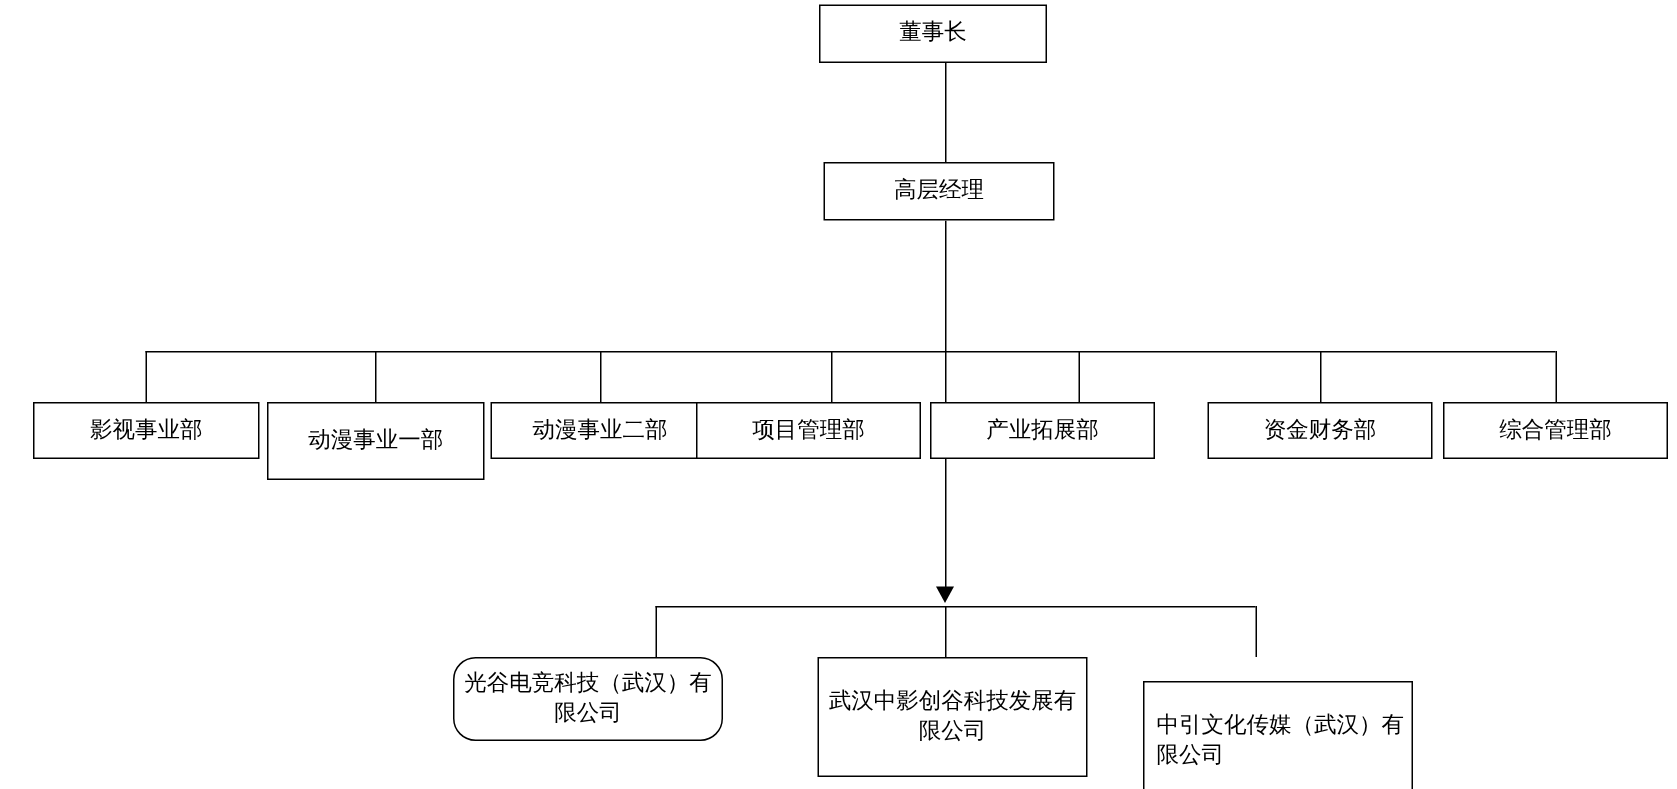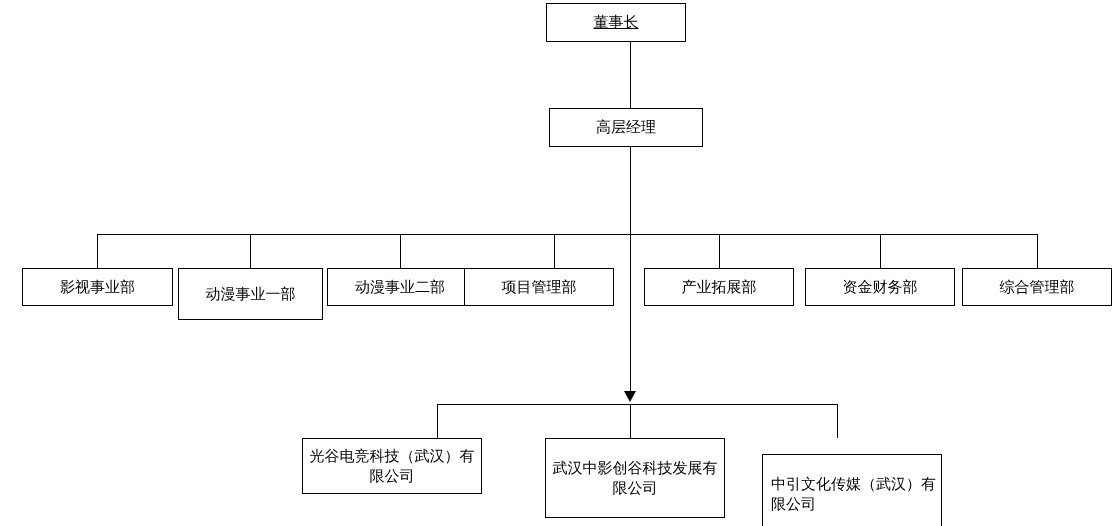--- a/index.html
+++ b/index.html
@@ -52,21 +52,21 @@
     border-right: 6px solid transparent;
     border-top: 11px solid #000000;
     z-index: 2;
   }
 </style>
 </head>
 <body>
 
 <div id="chart">
 
-  <div class="node" style="left:546px; top:3px; width:140px; height:39px;text-decoration:underline;">
+  <div class="node" style="left:546px; top:3px; width:152px; height:39px;">
     <span>董事长</span>
   </div>
 
   <div class="line vline" style="left:630px; top:42px; height:66px;"></div>
 
   <div class="node" style="left:549px; top:108px; width:154px; height:39px;">
     <span>高层经理</span>
   </div>
 
   <div class="line vline" style="left:630px; top:147px; height:248px;"></div>
@@ -87,36 +87,36 @@
   </div>
   <div class="node" style="left:178px; top:268px; width:145px; height:52px;">
     <span>动漫事业一部</span>
   </div>
   <div class="node" style="left:327px; top:268px; width:146px; height:38px;">
     <span>动漫事业二部</span>
   </div>
   <div class="node" style="left:464px; top:268px; width:150px; height:38px;">
     <span>项目管理部</span>
   </div>
-  <div class="node" style="left:644px; top:268px; width:150px; height:38px;">
+  <div class="node" style="left:620px; top:268px; width:150px; height:38px;">
     <span>产业拓展部</span>
   </div>
   <div class="node" style="left:962px; top:268px; width:150px; height:38px;">
     <span>综合管理部</span>
   </div>
   <div class="node" style="left:805px; top:268px; width:150px; height:38px;">
     <span>资金财务部</span>
   </div>
 
   <div class="line hline" style="left:437px; top:404px; width:400px;"></div>
   <div class="line vline" style="left:437px; top:404px; height:34px;"></div>
   <div class="line vline" style="left:630px; top:404px; height:34px;"></div>
   <div class="line vline" style="left:837px; top:404px; height:34px;"></div>
 
-  <div class="node" style="left:302px; top:438px; width:180px; height:56px;">
+  <div class="node" style="left:302px; top:438px; width:180px; height:56px;border-radius:15px;">
     <span>光谷电竞科技（武汉）有限公司</span>
   </div>
   <div class="node" style="left:545px; top:438px; width:180px; height:80px;">
     <span>武汉中影创谷科技发展有限公司</span>
   </div>
   <div class="node left-align" style="left:762px; top:454px; width:180px; height:80px;">
     <span>中引文化传媒（武汉）有限公司</span>
   </div>
 
 </div>

